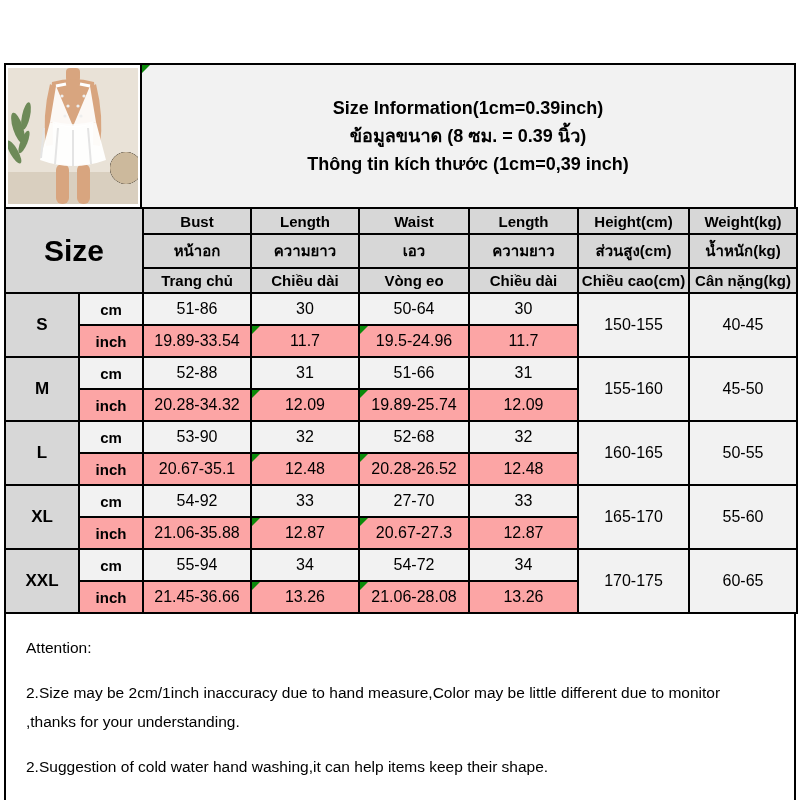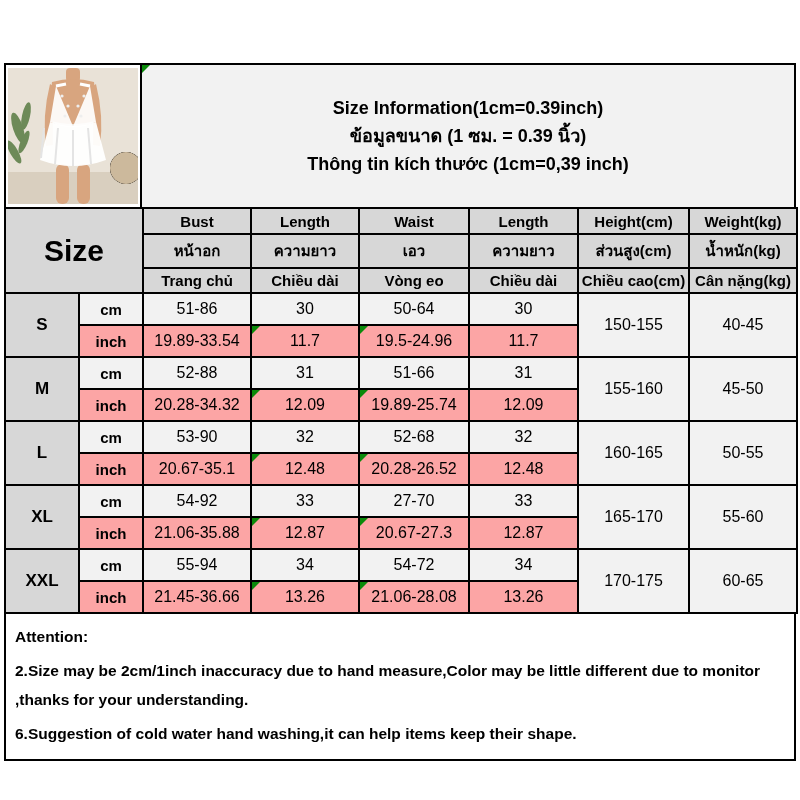--- a/index.html
+++ b/index.html
@@ -47,21 +47,21 @@
   td.val{font-size:16px;font-weight:normal;}
   td.shade{background:var(--alt,#f2f2f2);}
   td.white{background:#fca5a5;}
 
   
   .attention{
     box-sizing:border-box;border:2px solid #000;border-top:none;background:#fff;
     min-height:127px;padding:3px 6px 6px 4px;
     font-size:15.5px;line-height:29px;
   }
-  .attention p{margin:5px;font-weight:bold;}
+  .attention p{margin:16px;}
 </style>
 </head>
 <body>
 
 <div class="sheet">
 
   <div class="topstrip">
     <div class="photo-cell">
       <svg width="130" height="136" viewBox="0 0 130 136" role="img">
 
@@ -99,21 +99,21 @@
               <circle cx="76" cy="28" r="1.6"></circle>
             <circle cx="57" cy="48" r="1.6"></circle>
               <circle cx="73" cy="48" r="1.6"></circle>
           </g>
           <path d="M48 18 L58 16 M82 18 L72 16" stroke="#ffffff" stroke-width="3"></path>
         </g>
       </svg>
     </div>
     <div class="title-cell flag">
       <div class="t">Size Information(1cm=0.39inch)</div>
-      <div class="t">ข้อมูลขนาด (1 ซม. = 0.39 นิ้ว)</div>
+      <div class="t">ข้อมูลขนาด (8 ซม. = 0.39 นิ้ว)</div>
       <div class="t">Thông tin kích thước (1cm=0,39 inch)</div>
     </div>
   </div>
 
   <table class="size">
     <colgroup>
       <col style="width:74px">
         <col style="width:64px">
       <col style="width:108px">
         <col style="width:108px">
@@ -233,17 +233,17 @@
           <td class="val white flag">21.06-28.08</td>
           <td class="val white">13.26</td>
         </tr>
       </tbody>
   </table>
 
   <div class="attention">
     <p>Attention:</p>
     <div>
         <p>2.Size may be 2cm/1inch inaccuracy due to hand measure,Color may be little different due to monitor ,thanks for your understanding.</p>
-        <p>6.Suggestion of cold water hand washing,it can help items keep their shape.</p>
+        <p>2.Suggestion of cold water hand washing,it can help items keep their shape.</p>
       </div>
   </div>
 
 </div>
 
 </body></html>

